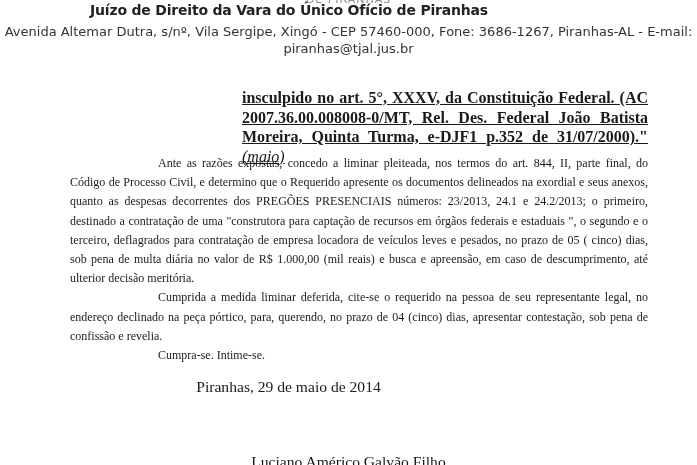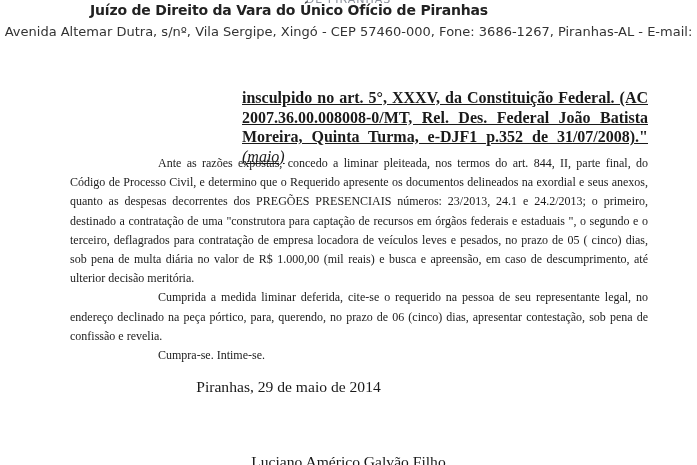--- a/index.html
+++ b/index.html
@@ -14,24 +14,25 @@
     .date { position:absolute; left:0; width:577px; top:378px; text-align:center; font-family:"Liberation Serif", serif; font-size:15.6px; color:#1a1a1a; }
     .sig { position:absolute; left:0; width:697px; top:453px; text-align:center; font-family:"Liberation Serif", serif; font-size:15.6px; color:#1a1a1a; }
   </style>
 </head>
 <body>
 
 <div class="hdr-cut">DE PIRANHAS</div>
 <div class="hdr-title">Juízo de Direito da Vara do Único Ofício de Piranhas</div>
 <div class="hdr-addr">
   <div>Avenida Altemar Dutra, s/nº, Vila Sergipe, Xingó - CEP 57460-000, Fone: 3686-1267, Piranhas-AL - E-mail:</div>
+  <div>piranhas@tjal.jus.br</div>
 </div>
 
-<div class="quote"><span>insculpido no art. 5°, XXXV, da Constituição Federal. (AC 2007.36.00.008008-0/MT, Rel. Des. Federal João Batista Moreira, Quinta Turma, e-DJF1 p.352 de 31/07/2008)." </span><i>(maio)</i></div>
+<div class="quote"><span>insculpido no art. 5°, XXXV, da Constituição Federal. (AC 2007.36.00.008008-0/MT, Rel. Des. Federal João Batista Moreira, Quinta Turma, e-DJF1 p.352 de 31/07/2000)." </span><i>(maio)</i></div>
 
 <div class="body">
   <p>Ante as razões expostas, concedo a liminar pleiteada, nos termos do art. 844, II, parte final, do Código de Processo Civil, e determino que o Requerido apresente os documentos delineados na exordial e seus anexos, quanto as despesas decorrentes dos PREGÕES PRESENCIAIS números: 23/2013, 24.1 e 24.2/2013; o primeiro, destinado a contratação de uma "construtora para captação de recursos em órgãos federais e estaduais ", o segundo e o terceiro, deflagrados para contratação de empresa locadora de veículos leves e pesados, no prazo de 05 ( cinco) dias, sob pena de multa diária no valor de R$ 1.000,00 (mil reais) e busca e apreensão, em caso de descumprimento, até ulterior decisão meritória.</p>
-  <p>Cumprida a medida liminar deferida, cite-se o requerido na pessoa de seu representante legal, no endereço declinado na peça pórtico, para, querendo, no prazo de 06 (cinco) dias, apresentar contestação, sob pena de confissão e revelia.</p>
+  <p>Cumprida a medida liminar deferida, cite-se o requerido na pessoa de seu representante legal, no endereço declinado na peça pórtico, para, querendo, no prazo de 04 (cinco) dias, apresentar contestação, sob pena de confissão e revelia.</p>
   <p>Cumpra-se. Intime-se.</p>
 </div>
 
 <div class="date">Piranhas, 29 de maio de 2014</div>
 <div class="sig">Luciano Américo Galvão Filho</div>
 
 </body></html>

